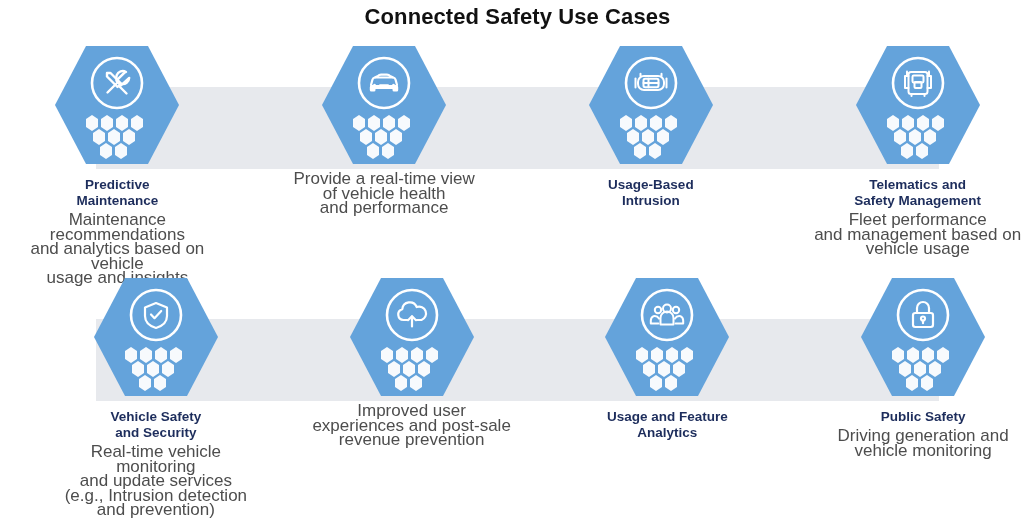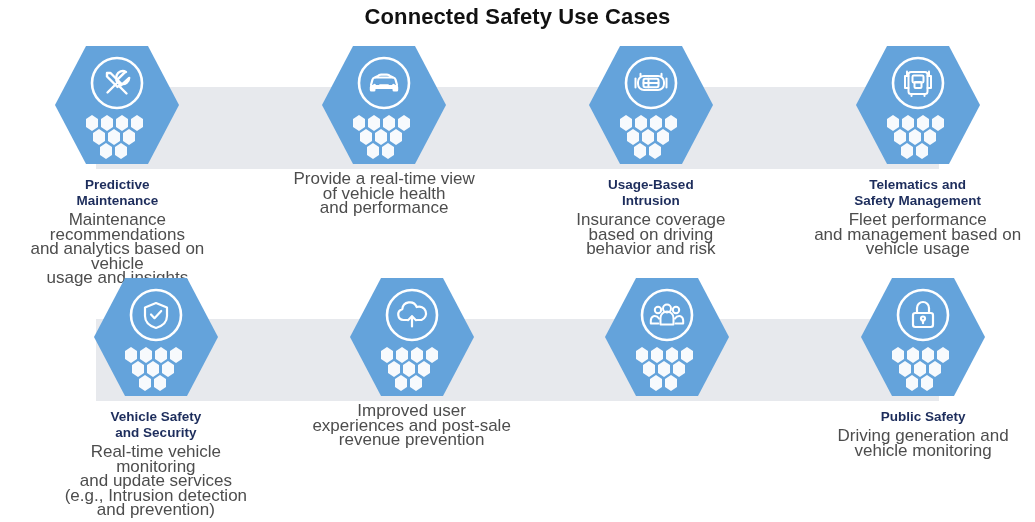--- a/index.html
+++ b/index.html
@@ -186,23 +186,20 @@
               <polygon points="38,91 44,87 50,91 50,99 44,103 38,99"></polygon>
               <polygon points="53,91 59,87 65,91 65,99 59,103 53,99"></polygon>
               <polygon points="68,91 74,87 80,91 80,99 74,103 68,99"></polygon>
               <polygon points="45,105 51,101 57,105 57,113 51,117 45,113"></polygon>
               <polygon points="60,105 66,101 72,105 72,113 66,117 60,113"></polygon>
             </g>
           </svg>
         </div>
         <div class="cell-title">Usage-Based
 Intrusion</div>
-        <div class="cell-desc">Insurance coverage
-based on driving
-behavior and risk</div>
       </div>
 
       <div class="cell">
         <div class="hexwrap">
           <svg width="124" height="126" viewBox="0 0 124 126">
             <polygon points="31,4 93,4 124,63 93,122 31,122 0,63" fill="#64a3db"></polygon>
             <circle cx="62" cy="41" r="25" fill="none" stroke="#ffffff" stroke-width="2.6"></circle>
             <g transform="translate(62,41)">
               <g fill="none" stroke="#ffffff" stroke-width="2" stroke-linecap="round" stroke-linejoin="round">
                 <rect x="-9.5" y="-11" width="19" height="22" rx="2.5"></rect>
@@ -325,20 +322,22 @@
               <polygon points="61,77 67,73 73,77 73,85 67,89 61,85"></polygon>
               <polygon points="76,77 82,73 88,77 88,85 82,89 76,85"></polygon>
               <polygon points="38,91 44,87 50,91 50,99 44,103 38,99"></polygon>
               <polygon points="53,91 59,87 65,91 65,99 59,103 53,99"></polygon>
               <polygon points="68,91 74,87 80,91 80,99 74,103 68,99"></polygon>
               <polygon points="45,105 51,101 57,105 57,113 51,117 45,113"></polygon>
               <polygon points="60,105 66,101 72,105 72,113 66,117 60,113"></polygon>
             </g>
           </svg>
         </div>
+        <div class="cell-title">Usage and Feature
+Analytics</div>
       </div>
 
       <div class="cell">
         <div class="hexwrap">
           <svg width="124" height="126" viewBox="0 0 124 126">
             <polygon points="31,4 93,4 124,63 93,122 31,122 0,63" fill="#64a3db"></polygon>
             <circle cx="62" cy="41" r="25" fill="none" stroke="#ffffff" stroke-width="2.6"></circle>
             <g transform="translate(62,41)">
               <g fill="none" stroke="#ffffff" stroke-width="2.2" stroke-linecap="round" stroke-linejoin="round">
                 <rect x="-10" y="-2" width="20" height="14" rx="2.2"></rect>

